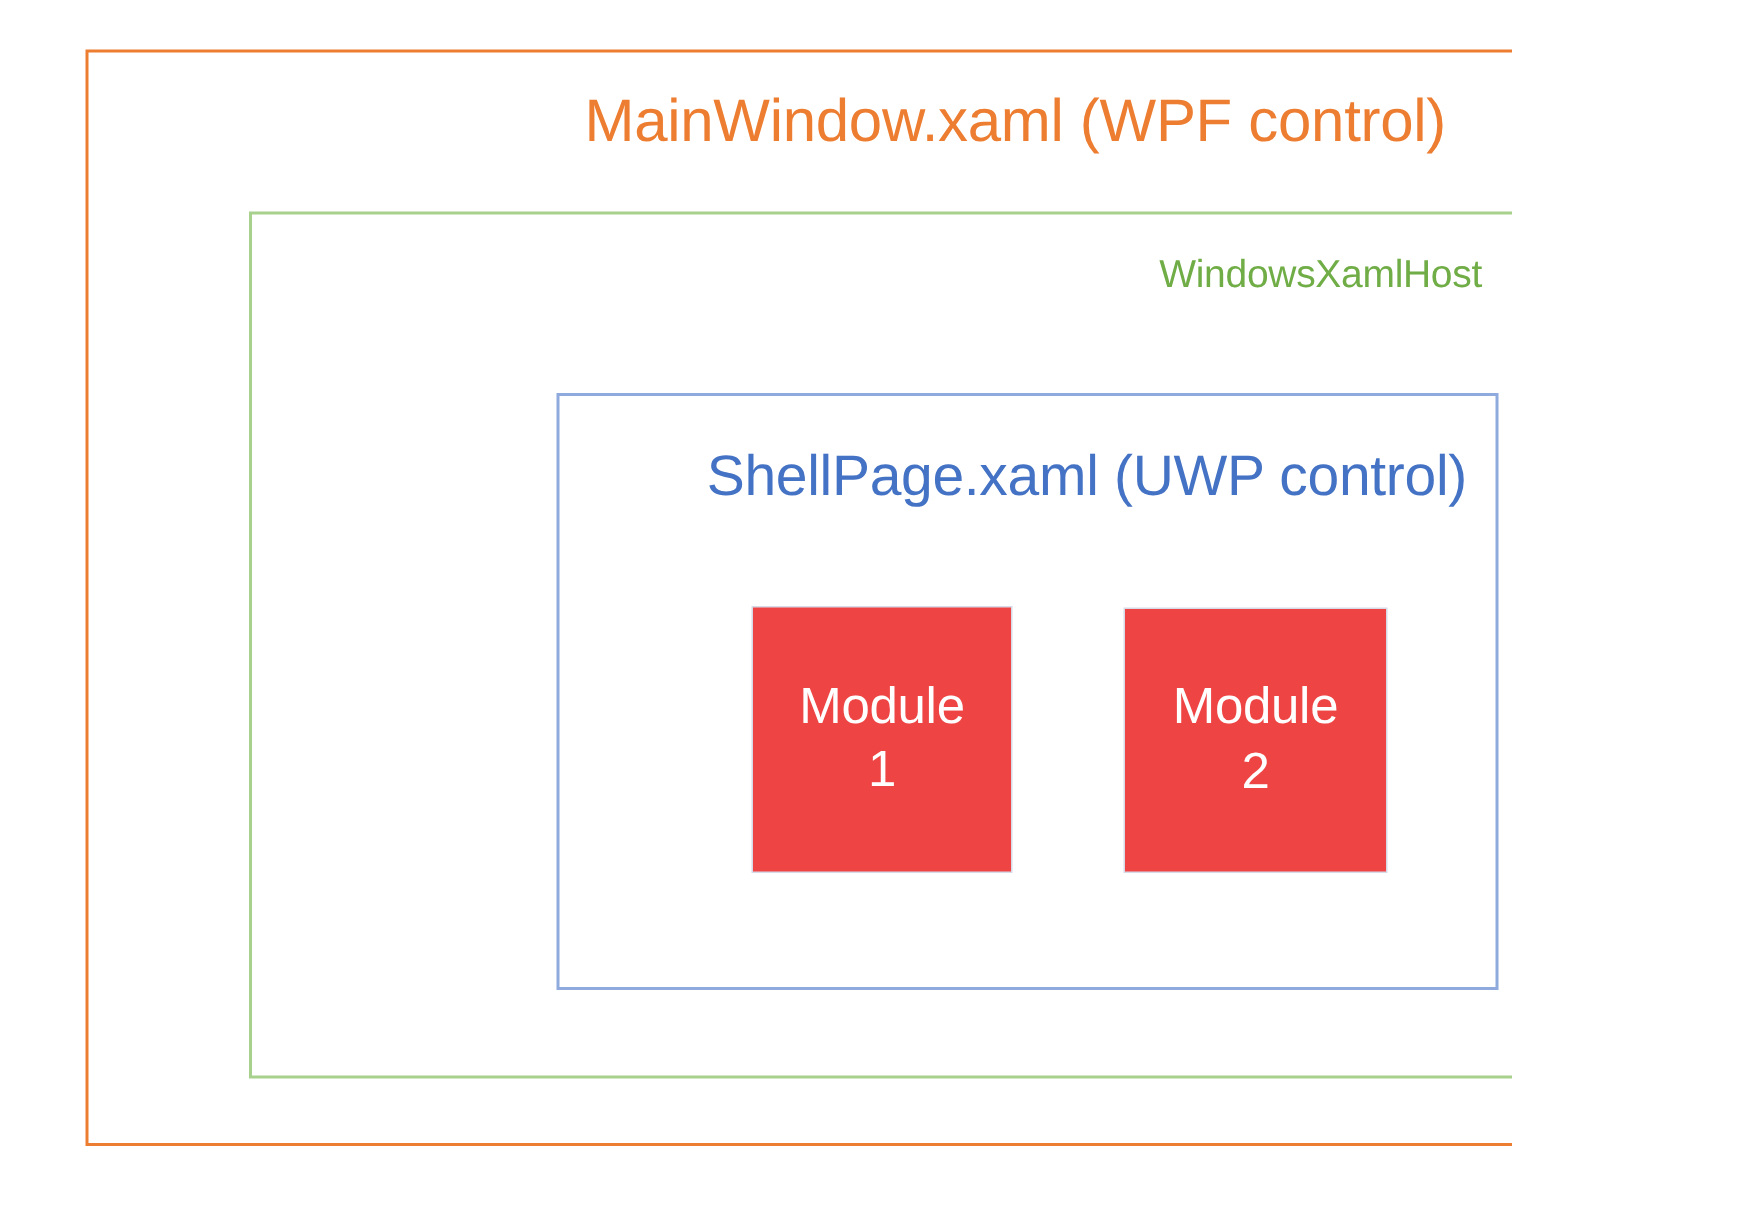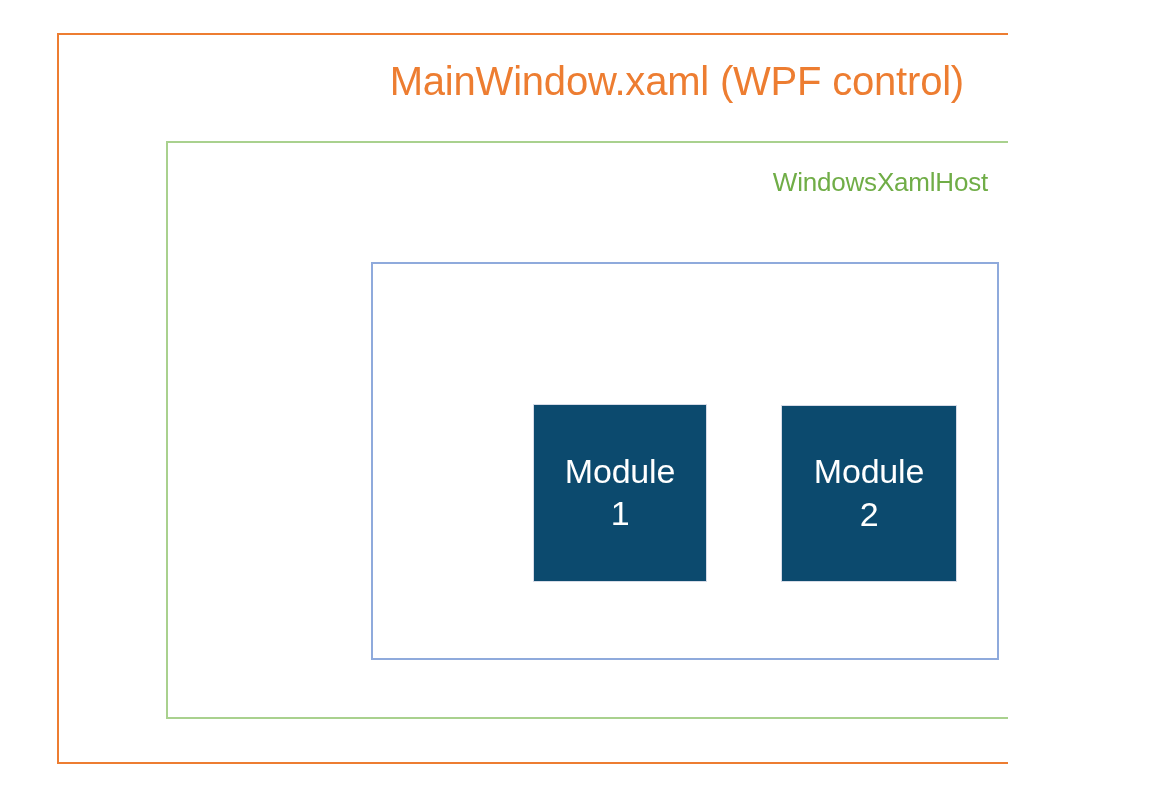--- a/index.html
+++ b/index.html
@@ -79,31 +79,30 @@
     right: 30px;
     top: 298px;
     font-size: 38px;
     color: #4472C4;
   }
 
   
   .module-box {
     position: absolute;
     box-sizing: border-box;
-    background: #0c4a6e;
+    background: #ef4444;
     display: flex;
     align-items: center;
     justify-content: center;
     text-align: center;
     color: #ffffff;
     font-size: 34px;
     line-height: 1.18;
     letter-spacing: -0.2px;
     box-shadow: 0 0 0 1px rgba(210, 215, 228, 0.9);
-    margin-left: 32px;
   }
 
   #module-box-1 {
     left: 502px;
     top: 405px;
     width: 172px;
     height: 176px;
   }
 
   #module-box-2 {
@@ -123,20 +122,21 @@
 
 <div id="diagram-canvas">
 
   <div class="layer" id="layer-mainwindow"></div>
   <div class="layer-caption" id="caption-mainwindow">MainWindow.xaml (WPF control)</div>
 
   <div class="layer" id="layer-xamlhost"></div>
   <div class="layer-caption" id="caption-xamlhost">WindowsXamlHost</div>
 
   <div class="layer" id="layer-shellpage"></div>
+  <div class="layer-caption" id="caption-shellpage">ShellPage.xaml (UWP control)</div>
 
   <div class="module-box" id="module-box-1">
     <div>
       <span class="module-label">Module</span>
       <span class="module-label">1</span>
     </div>
   </div>
 
   <div class="module-box" id="module-box-2">
     <div>

